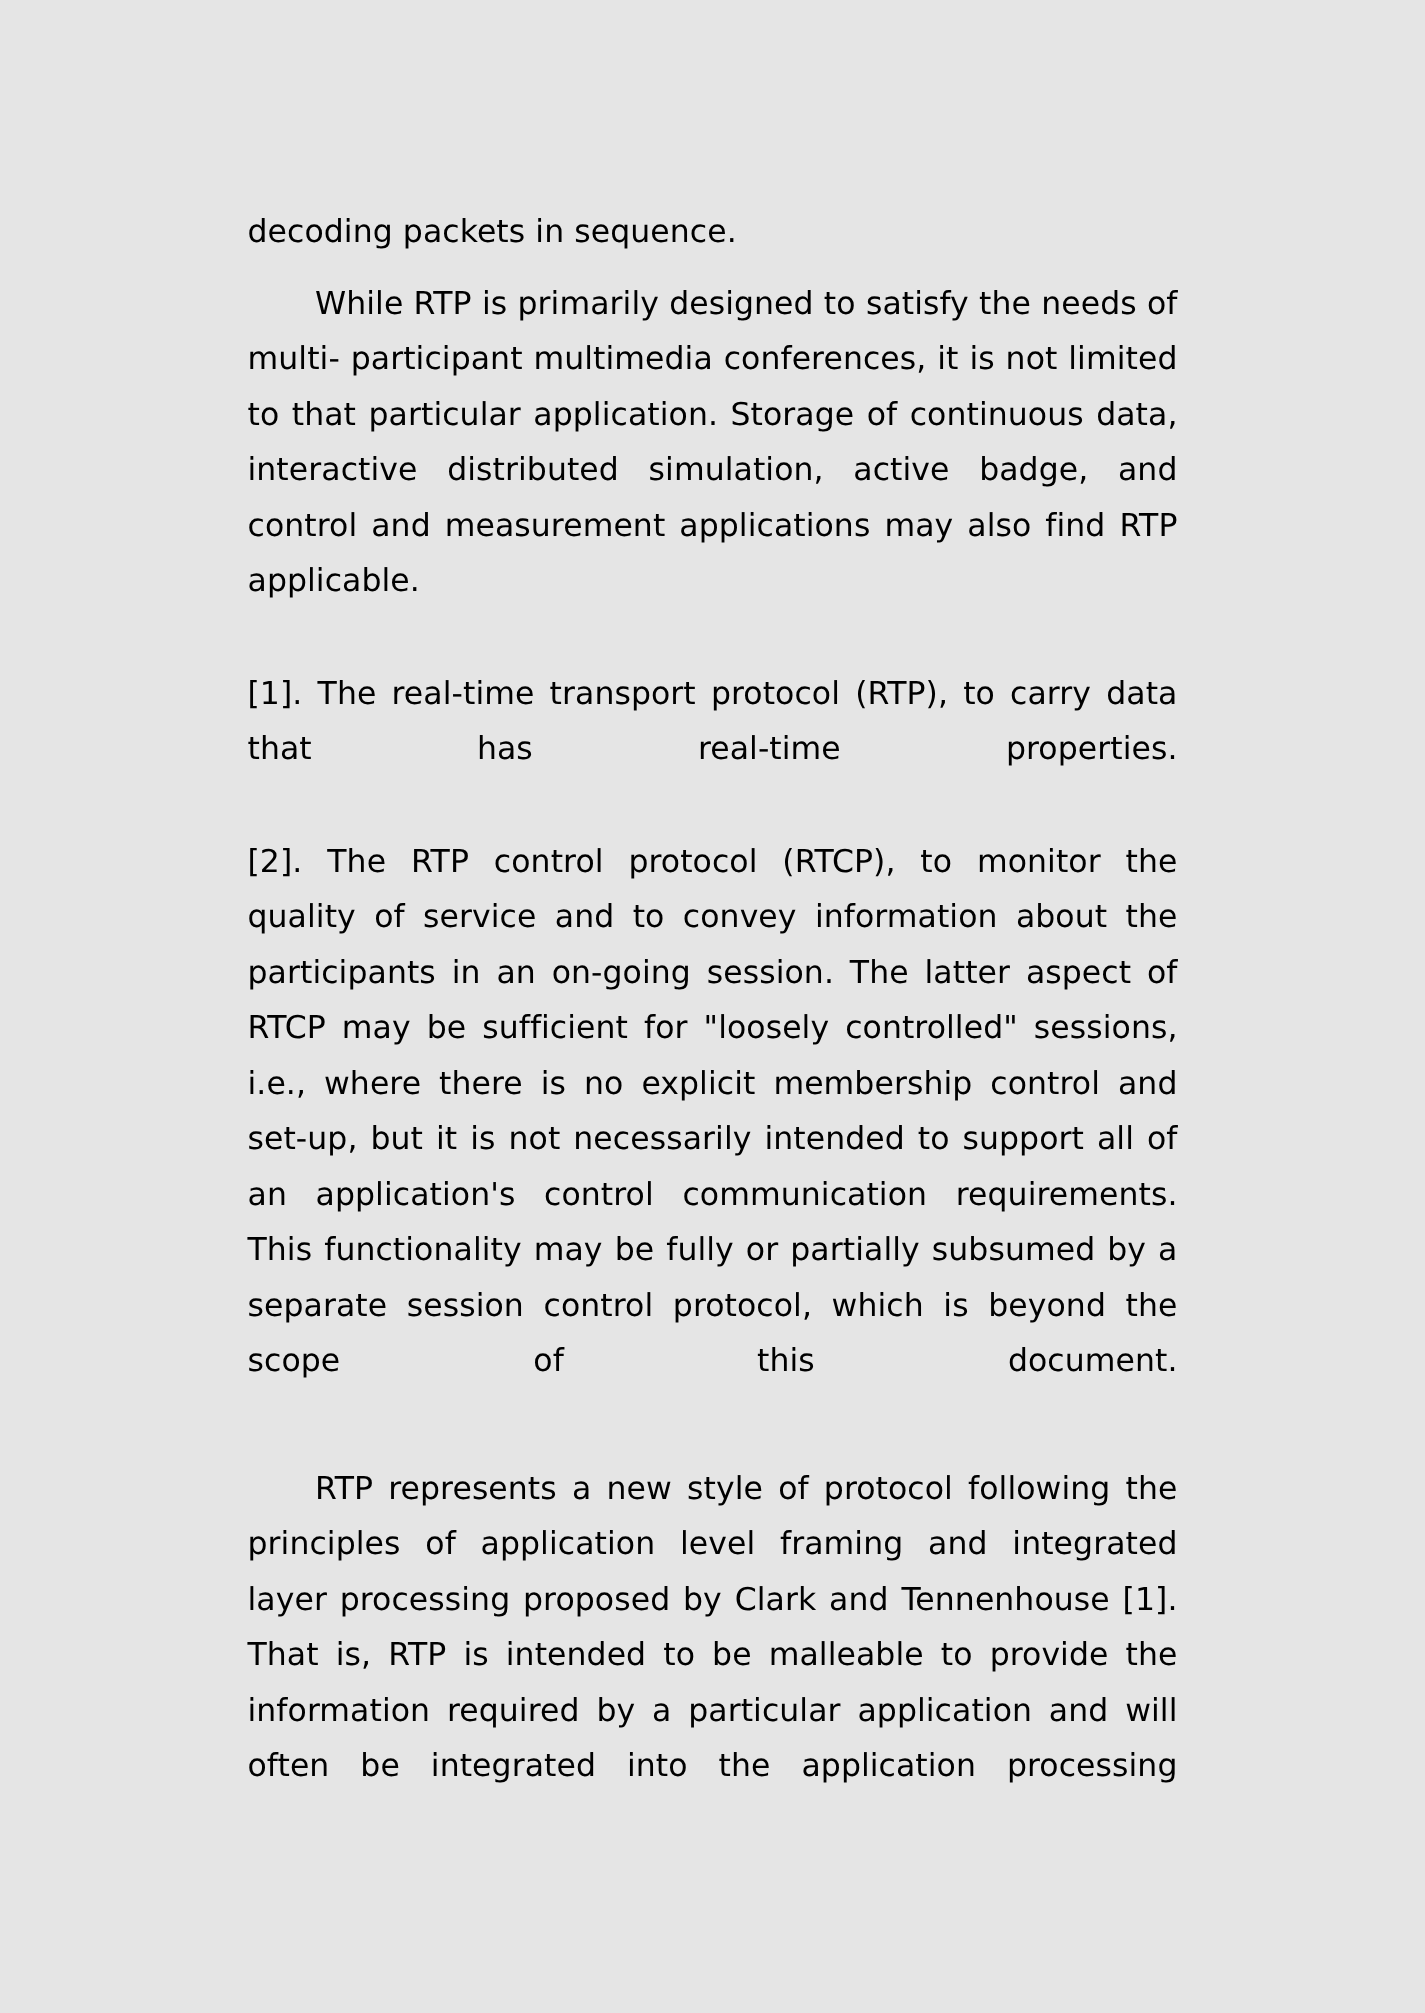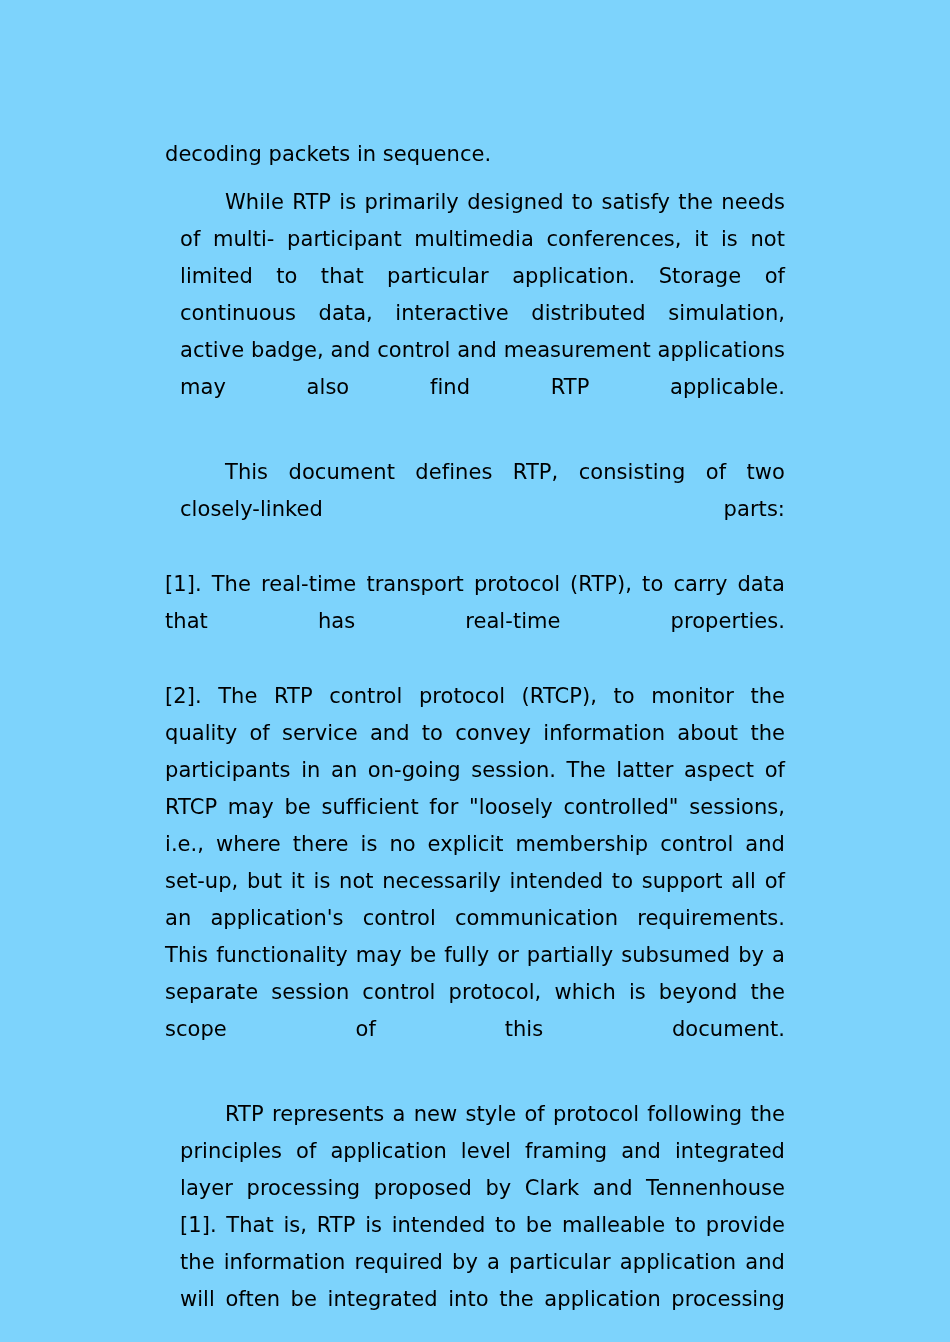--- a/index.html
+++ b/index.html
@@ -6,21 +6,21 @@
   html, body {
     margin: 0;
     padding: 0;
     background: #ffffff;
   }
 
   .page {
     position: relative;
     width: 950px;
     height: 1342px;
-    background: #7dd3fc;
+    background: #e5e5e5;
     overflow: hidden;
     font-family: "DejaVu Sans", "Liberation Sans", sans-serif;
   }
 
   .text-column {
     position: absolute;
     left: 165px;
     top: 136px;
     width: 620px;
   }
@@ -45,42 +45,40 @@
     display: inline-block;
     width: 100%;
   }
 
   .para.no-stretch::after {
     content: none;
   }
 
   .para.indent {
     text-indent: 45px;
-    margin-left: 15px;
   }
 
   .gap-para {
     margin-top: 11px;
   }
 
   .gap-item {
     margin-top: 1px;
   }
 </style>
 </head>
 <body>
 
 <div class="page">
   <div class="text-column">
 
     <p class="para no-stretch">decoding packets in sequence.</p>
 
     <p class="para indent gap-para">While RTP is primarily designed to satisfy the needs of multi- participant multimedia conferences, it is not limited to that particular application. Storage of continuous data, interactive distributed simulation, active badge, and control and measurement applications may also find RTP applicable.</p>
 
-    <p class="para indent gap-para">This document defines RTP, consisting of two closely-linked parts:</p>
 
     <p class="para gap-item">[1]. The real-time transport protocol (RTP), to carry data that has real-time properties.</p>
 
     <p class="para gap-item">[2]. The RTP control protocol (RTCP), to monitor the quality of service and to convey information about the participants in an on-going session. The latter aspect of RTCP may be sufficient for "loosely controlled" sessions, i.e., where there is no explicit membership control and set-up, but it is not necessarily intended to support all of an application's control communication requirements. This functionality may be fully or partially subsumed by a separate session control protocol, which is beyond the scope of this document.</p>
 
     <p class="para indent gap-para">RTP represents a new style of protocol following the principles of application level framing and integrated layer processing proposed by Clark and Tennenhouse [1]. That is, RTP is intended to be malleable to provide the information required by a particular application and will often be integrated into the application processing</p>
 
   </div>
 </div>
 

